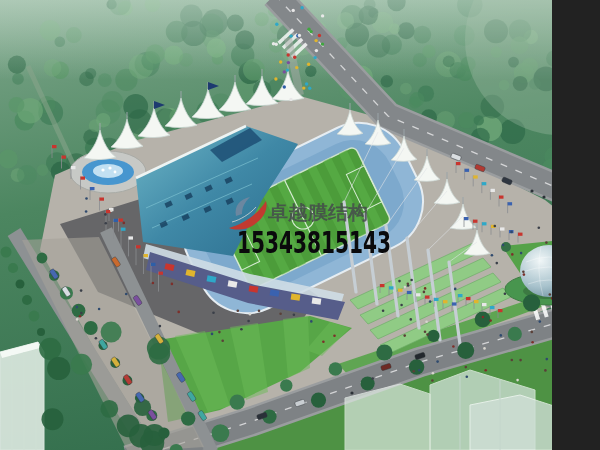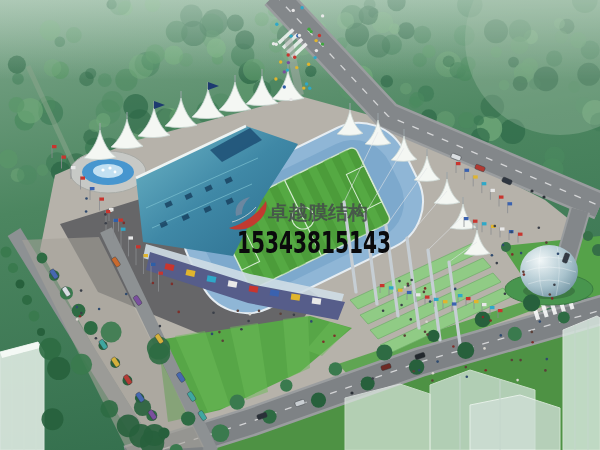--- a/index.html
+++ b/index.html
@@ -1,16 +1,16 @@
 <!DOCTYPE html>
 <html><head>
 <meta charset="utf-8">
 <style>
   html,body{margin:0;padding:0;background:#222;}
-  .canvas{position:relative;width:600px;height:450px;overflow:hidden;
+  .canvas{position:relative;width:552px;height:450px;overflow:hidden;
           font-family:"DejaVu Sans", sans-serif;}
   svg{display:block}
   text{font-family:"DejaVu Sans", sans-serif;}
 </style>
 </head>
 <body>
 
 <div class="canvas">
 <svg viewBox="0 0 600 450" width="600" height="450">
   <defs>

